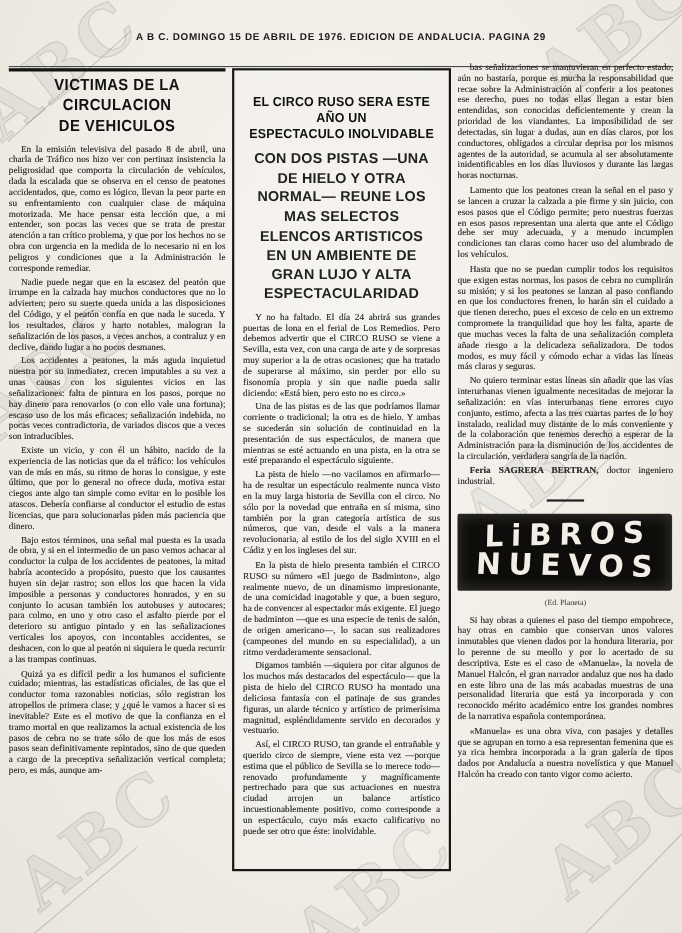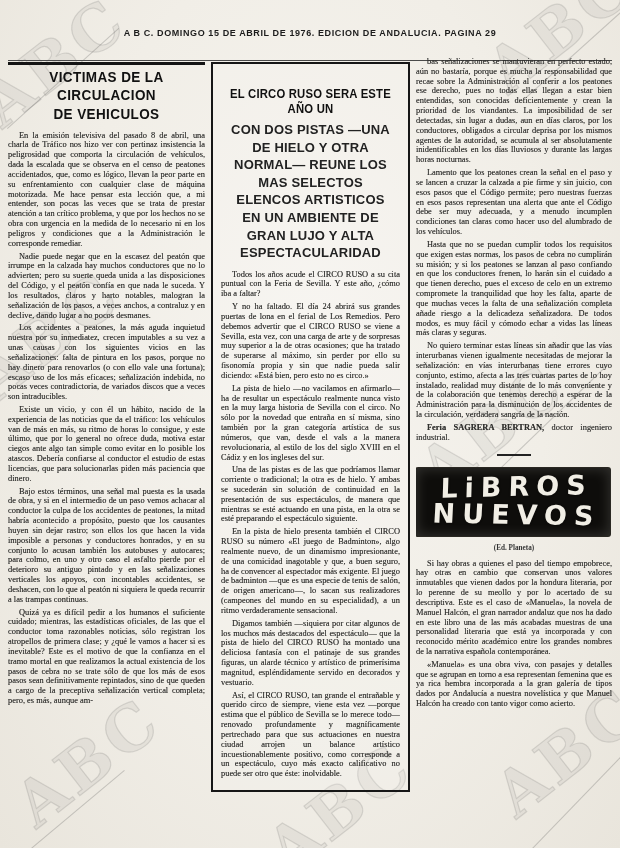--- a/index.html
+++ b/index.html
@@ -76,21 +76,21 @@
     font-size:27px;line-height:1.02;letter-spacing:7px;text-indent:7px;
     text-shadow:0 0 2px rgba(14,13,11,.9), 1px 1px 0 rgba(14,13,11,.8);
   }
   .libros-line.l1{transform:rotate(-1.4deg) skewX(-3deg);}
   .libros-line.l2{transform:rotate(1deg) skewX(-2deg);}
   .review-title{
     font-family:"Liberation Sans",sans-serif;font-weight:bold;font-size:11px;
     text-align:center;color:#131313;margin:4px 0 2px 0;letter-spacing:.2px;
   }
   .review-sub{
-    font-size:7.2px;text-align:center;color:#333;margin:0 0 7px 0;font-weight:bold;
+    font-size:7.2px;text-align:center;color:#333;margin:0 0 7px 0;font-weight:normal;
   }
 </style>
 </head>
 <body>
 
 <div class="sheet">
 
   <span class="wm" style="left:-28px;top:26px;">ABC</span>
   <span class="wm" style="left:478px;top:-8px;">ABC</span>
   <span class="wm" style="left:-34px;top:300px;">ABC</span>
@@ -116,26 +116,26 @@
     <p>Nadie puede negar que en la escasez del peatón que irrumpe en la calzada hay muchos conductores que no lo advierten; pero su suerte queda unida a las disposiciones del Código, y el peatón confía en que nada le suceda. Y los resultados, claros y harto notables, malogran la señalización de los pasos, a veces anchos, a contraluz y en declive, dando lugar a no pocos desmanes.</p>
     <p>Los accidentes a peatones, la más aguda inquietud nuestra por su inmediatez, crecen imputables a su vez a unas causas con los siguientes vicios en las señalizaciones: falta de pintura en los pasos, porque no hay dinero para renovarlos (o con ello vale una fortuna); escaso uso de los más eficaces; señalización indebida, no pocas veces contradictoria, de variados discos que a veces son intraducibles.</p>
     <p>Existe un vicio, y con él un hábito, nacido de la experiencia de las noticias que da el tráfico: los vehículos van de más en más, su ritmo de horas lo consigue, y este último, que por lo general no ofrece duda, motiva estar ciegos ante algo tan simple como evitar en lo posible los atascos. Debería confiarse al conductor el estudio de estas licencias, que para solucionarlas piden más paciencia que dinero.</p>
     <p>Bajo estos términos, una señal mal puesta es la usada de obra, y si en el intermedio de un paso vemos achacar al conductor la culpa de los accidentes de peatones, la mitad habría acontecido a propósito, puesto que los causantes huyen sin dejar rastro; son ellos los que hacen la vida imposible a personas y conductores honrados, y en su conjunto lo acusan también los autobuses y autocares; para colmo, en uno y otro caso el asfalto pierde por el deterioro su antiguo pintado y en las señalizaciones verticales los apoyos, con incontables accidentes, se deshacen, con lo que al peatón ni siquiera le queda recurrir a las trampas continuas.</p>
     <p>Quizá ya es difícil pedir a los humanos el suficiente cuidado; mientras, las estadísticas oficiales, de las que el conductor toma razonables noticias, sólo registran los atropellos de primera clase; y ¿qué le vamos a hacer si es inevitable? Este es el motivo de que la confianza en el tramo mortal en que realizamos la actual existencia de los pasos de cebra no se trate sólo de que los más de esos pasos sean definitivamente repintados, sino de que queden a cargo de la preceptiva señalización vertical completa; pero, es más, aunque am-</p>
   </div>
 
   <div class="circus-box bodytext">
     <div class="circus-title">
       <div>EL CIRCO RUSO SERA ESTE AÑO UN</div>
+      <div>ESPECTACULO INOLVIDABLE</div>
     </div>
     <div class="circus-sub">CON DOS PISTAS —UNA DE HIELO Y OTRA NORMAL— REUNE LOS MAS SELECTOS ELENCOS ARTISTICOS EN UN AMBIENTE DE GRAN LUJO Y ALTA ESPECTACULARIDAD</div>
-    <p>Todos los años acude el CIRCO RUSO a su cita puntual con la Feria de Sevilla. Y este año, ¿cómo iba a faltar?</p>
     <p>Y no ha faltado. El día 24 abrirá sus grandes puertas de lona en el ferial de Los Remedios. Pero debemos advertir que el CIRCO RUSO se viene a Sevilla, esta vez, con una carga de arte y de sorpresas muy superior a la de otras ocasiones; que ha tratado de superarse al máximo, sin perder por ello su fisonomía propia y sin que nadie pueda salir diciendo: «Está bien, pero esto no es circo.»</p>
+    <p>Una de las pistas es de las que podríamos llamar corriente o tradicional; la otra es de hielo. Y ambas se sucederán sin solución de continuidad en la presentación de sus espectáculos, de manera que mientras se esté actuando en una pista, en la otra se esté preparando el espectáculo siguiente.</p>
     <p>La pista de hielo —no vacilamos en afirmarlo— ha de resultar un espectáculo realmente nunca visto en la muy larga historia de Sevilla con el circo. No sólo por la novedad que entraña en sí misma, sino también por la gran categoría artística de sus números, que van, desde el vals a la manera revolucionaria, al estilo de los del siglo XVIII en el Cádiz y en los ingleses del sur.</p>
-    <p>Una de las pistas es de las que podríamos llamar corriente o tradicional; la otra es de hielo. Y ambas se sucederán sin solución de continuidad en la presentación de sus espectáculos, de manera que mientras se esté actuando en una pista, en la otra se esté preparando el espectáculo siguiente.</p>
     <p>En la pista de hielo presenta también el CIRCO RUSO su número «El juego de Badminton», algo realmente nuevo, de un dinamismo impresionante, de una comicidad inagotable y que, a buen seguro, ha de convencer al espectador más exigente. El juego de badminton —que es una especie de tenis de salón, de origen americano—, lo sacan sus realizadores (campeones del mundo en su especialidad), a un ritmo verdaderamente sensacional.</p>
     <p>Digamos también —siquiera por citar algunos de los muchos más destacados del espectáculo— que la pista de hielo del CIRCO RUSO ha montado una deliciosa fantasía con el patinaje de sus grandes figuras, un alarde técnico y artístico de primerísima magnitud, espléndidamente servido en decorados y vestuario.</p>
     <p>Así, el CIRCO RUSO, tan grande el entrañable y querido circo de siempre, viene esta vez —porque estima que el público de Sevilla se lo merece todo— renovado profundamente y magníficamente pertrechado para que sus actuaciones en nuestra ciudad arrojen un balance artístico incuestionablemente positivo, como corresponde a un espectáculo, cuyo más exacto calificativo no puede ser otro que éste: inolvidable.</p>
   </div>
 
   <div class="col-right bodytext">
     <p>bas señalizaciones se mantuvieran en perfecto estado, aún no bastaría, porque es mucha la responsabilidad que recae sobre la Administración al conferir a los peatones ese derecho, pues no todas ellas llegan a estar bien entendidas, son conocidas deficientemente y crean la prioridad de los viandantes. La imposibilidad de ser detectadas, sin lugar a dudas, aun en días claros, por los conductores, obligados a circular deprisa por los mismos agentes de la autoridad, se acumula al ser absolutamente inidentificables en los días lluviosos y durante las largas horas nocturnas.</p>
     <p>Lamento que los peatones crean la señal en el paso y se lancen a cruzar la calzada a pie firme y sin juicio, con esos pasos que el Código permite; pero nuestras fuerzas en esos pasos representan una alerta que ante el Código debe ser muy adecuada, y a menudo incumplen condiciones tan claras como hacer uso del alumbrado de los vehículos.</p>
     <p>Hasta que no se puedan cumplir todos los requisitos que exigen estas normas, los pasos de cebra no cumplirán su misión; y si los peatones se lanzan al paso confiando en que los conductores frenen, lo harán sin el cuidado a que tienen derecho, pues el exceso de celo en un extremo compromete la tranquilidad que hoy les falta, aparte de que muchas veces la falta de una señalización completa añade riesgo a la delicadeza señalizadora. De todos modos, es muy fácil y cómodo echar a vidas las líneas más claras y seguras.</p>
     <p>No quiero terminar estas líneas sin añadir que las vías interurbanas vienen igualmente necesitadas de mejorar la señalización: en vías interurbanas tiene errores cuyo conjunto, estimo, afecta a las tres cuartas partes de lo hoy instalado, realidad muy distante de lo más conveniente y de la colaboración que tenemos derecho a esperar de la Administración para la disminución de los accidentes de la circulación, verdadera sangría de la nación.</p>

